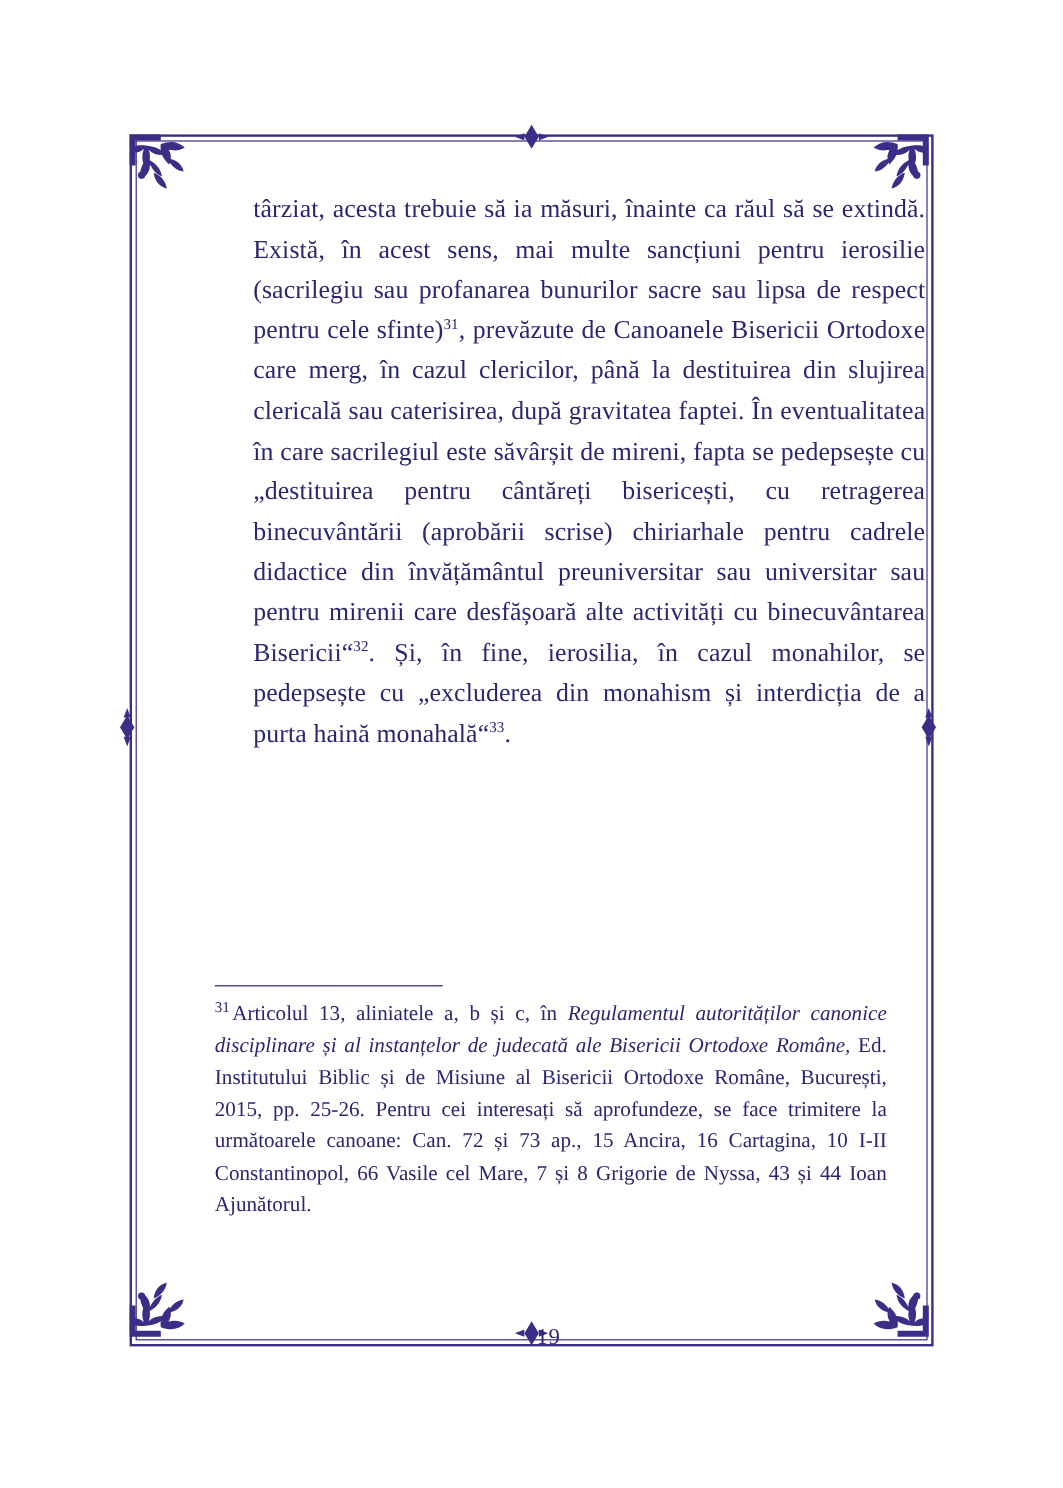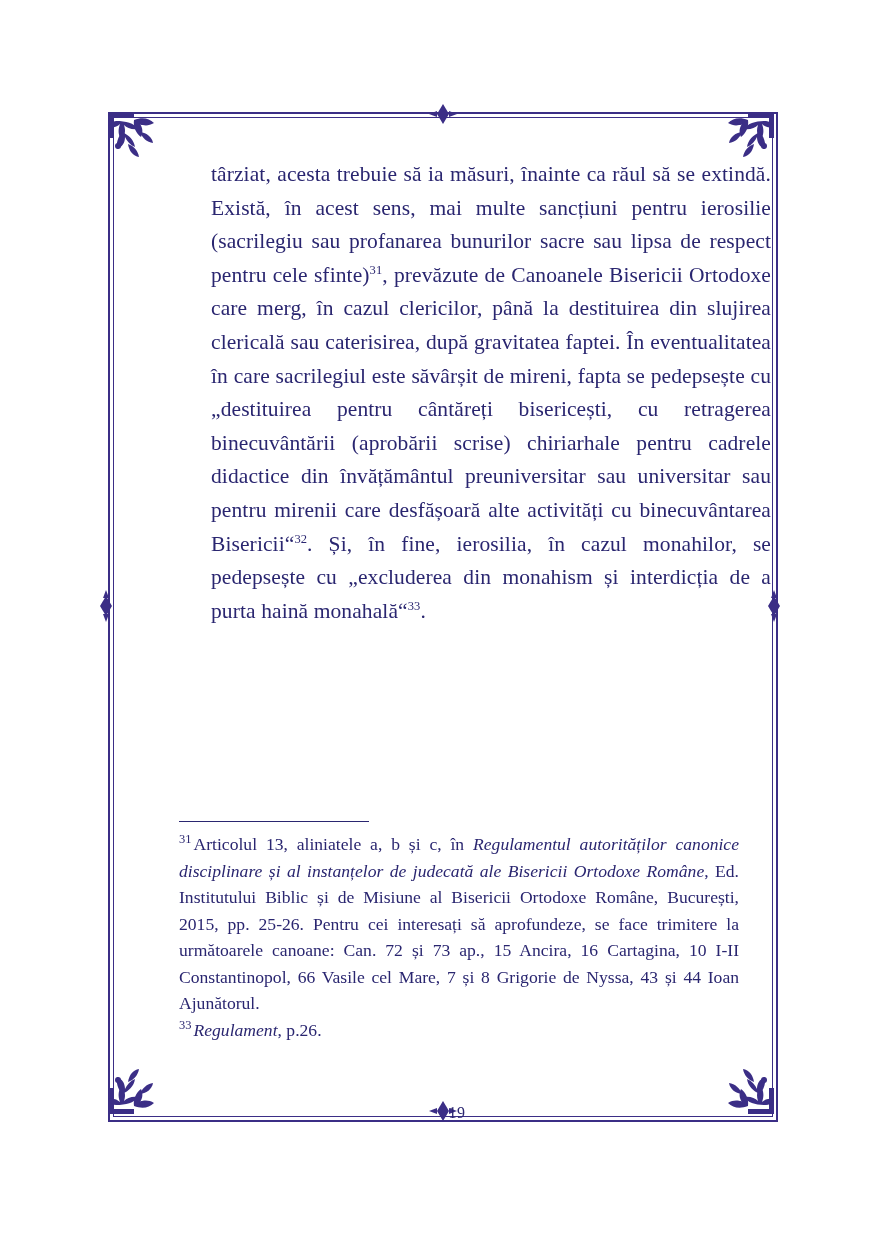--- a/index.html
+++ b/index.html
@@ -124,21 +124,21 @@
 
   
   .pagenum-wrap {
     position: absolute;
     left: 0;
     top: 1104px;
     width: 886px;
     text-align: center;
   }
   .pagenum {
-    font-size: 16px;
+    font-size: 19px;
     color: #2a2670;
     letter-spacing: 0.5px;
     margin-left: 28px;
   }
 </style>
 </head>
 <body>
 
 <div id="page">
 
@@ -224,21 +224,20 @@
   </div>
 
   <div class="content">
     <p class="body" id="para-1">târziat, acesta trebuie să ia măsuri, înainte ca răul să se extindă. Există, în acest sens, mai multe sancțiuni pentru ierosilie (sacrilegiu sau profanarea bunurilor sacre sau lipsa de respect pentru cele sfinte)<sup class="fn">31</sup>, prevăzute de Canoanele Bisericii Ortodoxe care merg, în cazul clericilor, până la destituirea din slujirea clericală sau caterisirea, după gravitatea faptei. În eventualitatea în care sacrilegiul este săvârșit de mireni, fapta se pedepsește cu „destituirea pentru cântăreți bisericești, cu retragerea binecuvântării (aprobării scrise) chiriarhale pentru cadrele didactice din învățământul preuniversitar sau universitar sau pentru mirenii care desfășoară alte activități cu binecuvântarea Bisericii“<sup class="fn">32</sup>. Și, în fine, ierosilia, în cazul monahilor, se pedepsește cu „excluderea din monahism și interdicția de a purta haină monahală“<sup class="fn">33</sup>.</p>
   </div>
 
   <div class="footnotes">
     <div class="fn-rule"></div>
     <div id="footnote-list">
         <p class="fnote"><span class="num">31</span>Articolul 13, aliniatele a, b și c, în <i>Regulamentul autorităților canonice disciplinare și al instanțelor de judecată ale Bisericii Ortodoxe Române</i>, Ed. Institutului Biblic și de Misiune al Bisericii Ortodoxe Române, București, 2015, pp. 25-26. Pentru cei interesați să aprofundeze, se face trimitere la următoarele canoane: Can. 72 și 73 ap., 15 Ancira, 16 Cartagina, 10 I-II Constantinopol, 66 Vasile cel Mare, 7 și 8 Grigorie de Nyssa, 43 și 44 Ioan Ajunătorul.</p>
-        <p class="fnote"><span class="num">33</span><i>Regulament</i>, p.26.</p>
       </div>
   </div>
 
   <div class="pagenum-wrap">
     <span class="pagenum">19</span>
   </div>
 
 </div>
 
 </body></html>

